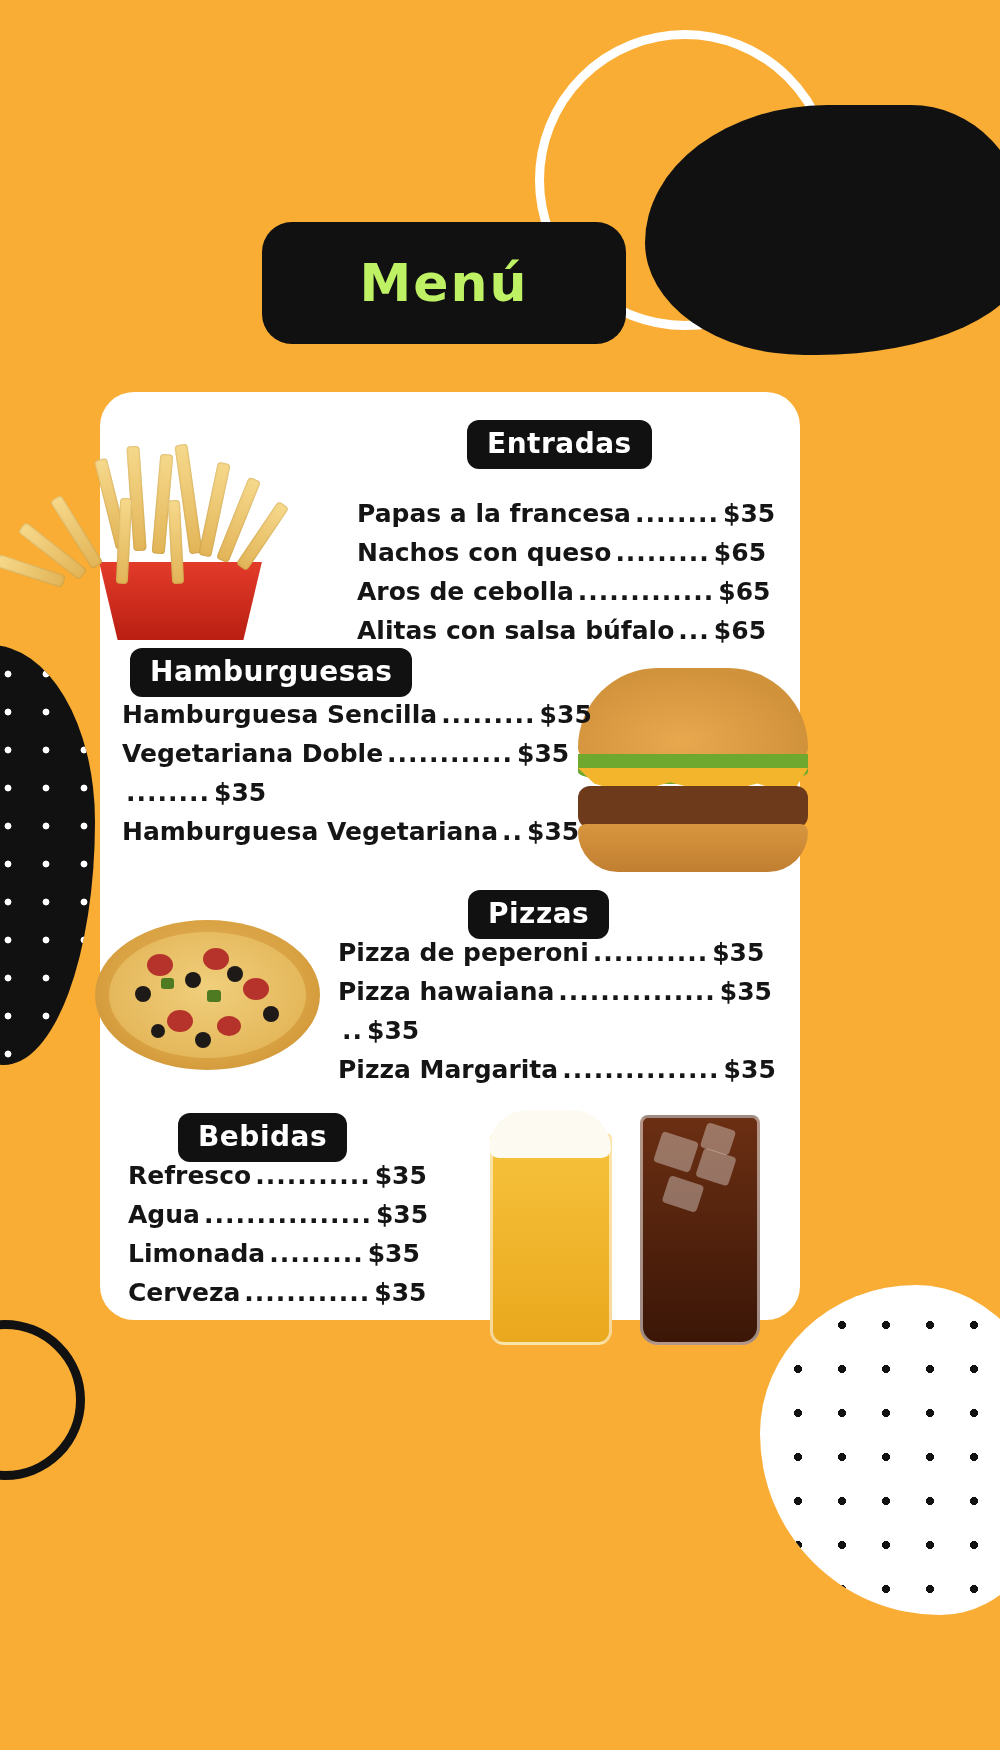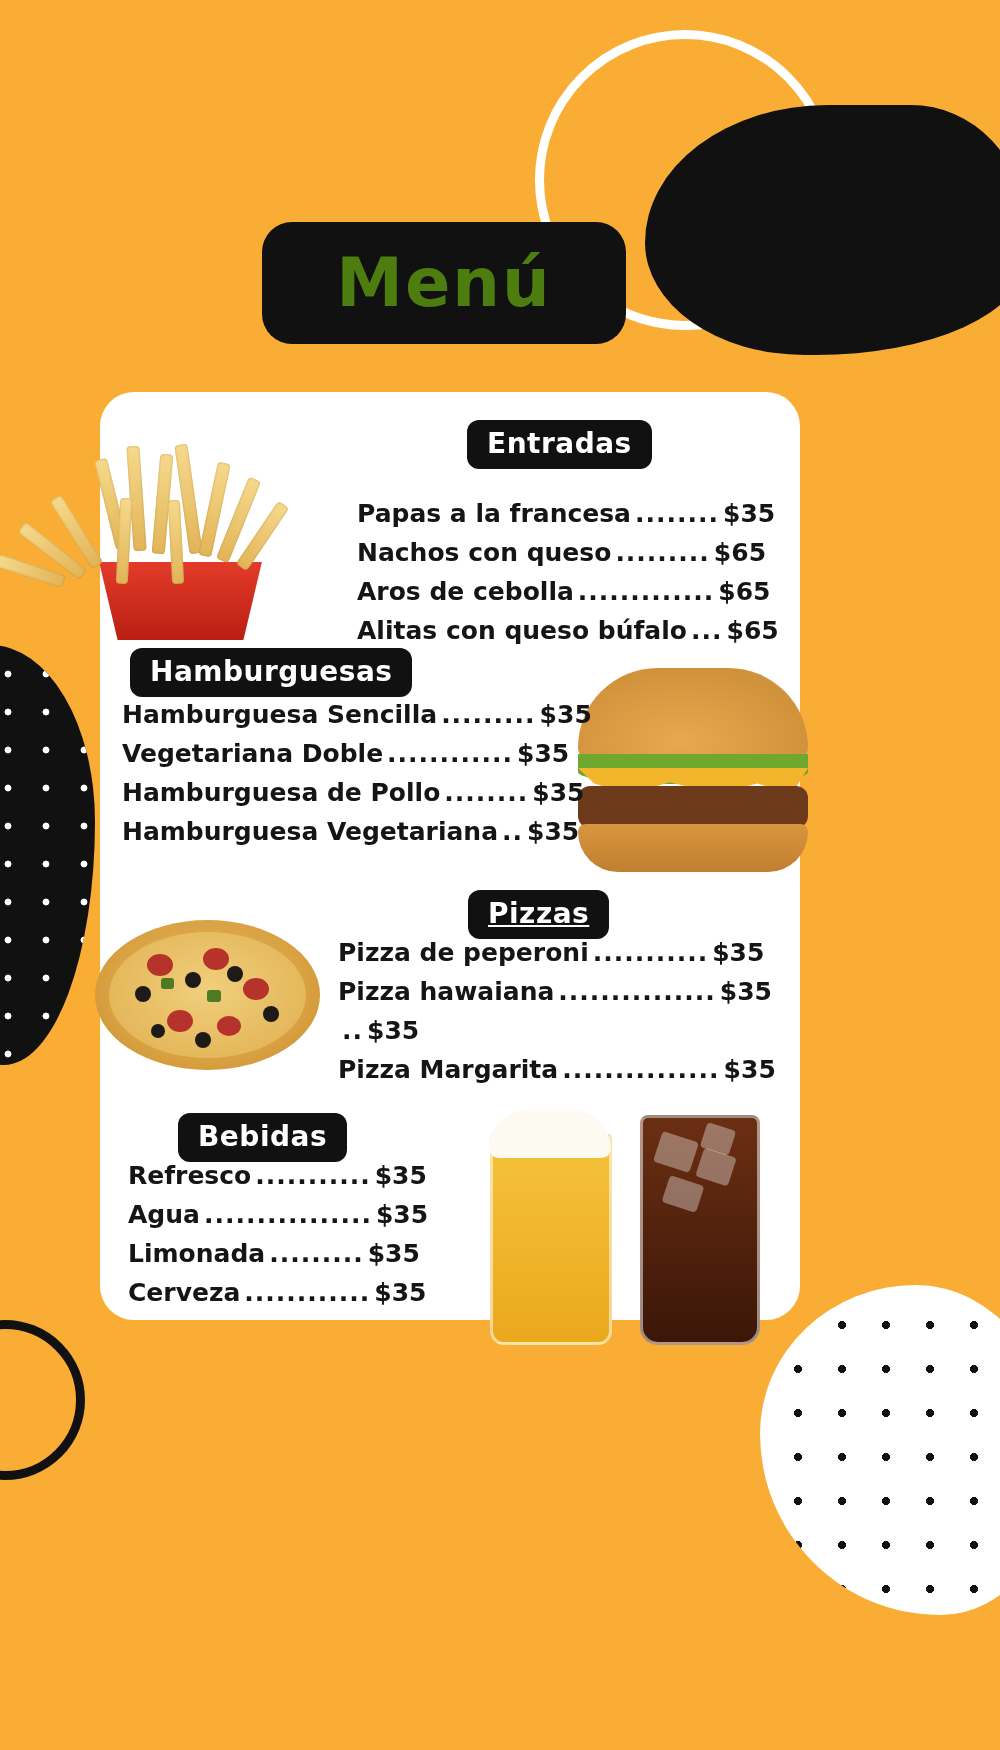--- a/index.html
+++ b/index.html
@@ -69,24 +69,24 @@
   
   .title-badge {
     position: absolute;
     top: 222px; left: 262px;
     width: 364px; height: 122px;
     background: #111;
     border-radius: 30px;
     display: flex; align-items: center; justify-content: center;
   }
   .title-text {
-    color: #4d7c0f;
+    color: #bef264;
     font-family: "DejaVu Sans", sans-serif;
     font-weight: bold;
-    font-size: 67px;
+    font-size: 52px;
     letter-spacing: 2px;
     text-shadow: 3px 0 0 #111, -3px 0 0 #111;
   }
 
   
   .card {
     position: absolute;
     top: 392px; left: 100px;
     width: 700px; height: 928px;
     background: #ffffff;
@@ -259,21 +259,21 @@
     <span class="nm">Nachos con queso</span>
     <span class="dots-fill">.........</span>
     <span class="pr">$65</span>
   </div>
   <div class="item">
     <span class="nm">Aros de cebolla</span>
     <span class="dots-fill">.............</span>
     <span class="pr">$65</span>
   </div>
   <div class="item">
-    <span class="nm">Alitas con queso búfalo</span>
+    <span class="nm">Alitas con salsa búfalo</span>
     <span class="dots-fill">...</span>
     <span class="pr">$65</span>
   </div>
 </div>
 
 <div class="photo burger">
   <div class="bun-top"></div>
   <div class="lettuce"></div>
   <div class="cheese"></div>
   <div class="patty"></div>
@@ -286,21 +286,20 @@
     <span class="nm">Hamburguesa Sencilla</span>
     <span class="dots-fill">.........</span>
     <span class="pr">$35</span>
   </div>
   <div class="item">
     <span class="nm">Vegetariana Doble</span>
     <span class="dots-fill">............</span>
     <span class="pr">$35</span>
   </div>
   <div class="item">
-    <span class="nm">Hamburguesa de Pollo</span>
     <span class="dots-fill">........</span>
     <span class="pr">$35</span>
   </div>
   <div class="item">
     <span class="nm">Hamburguesa Vegetariana</span>
     <span class="dots-fill">..</span>
     <span class="pr">$35</span>
   </div>
 </div>
 
@@ -315,21 +314,21 @@
   <div class="top-bit" style="left:40px;top:66px;width:16px;height:16px;background:#1d1a18;"></div>
   <div class="top-bit" style="left:90px;top:52px;width:16px;height:16px;background:#1d1a18;"></div>
   <div class="top-bit" style="left:132px;top:46px;width:16px;height:16px;background:#1d1a18;"></div>
   <div class="top-bit" style="left:168px;top:86px;width:16px;height:16px;background:#1d1a18;"></div>
   <div class="top-bit" style="left:100px;top:112px;width:16px;height:16px;background:#1d1a18;"></div>
   <div class="top-bit" style="left:56px;top:104px;width:14px;height:14px;background:#1d1a18;"></div>
   <div class="top-bit" style="left:112px;top:70px;width:14px;height:12px;background:#4e7a22;border-radius:3px;"></div>
   <div class="top-bit" style="left:66px;top:58px;width:13px;height:11px;background:#4e7a22;border-radius:3px;"></div>
 </div>
 
-<div class="pill" style="top:890px;left:468px;text-decoration:underline;">Pizzas</div>
+<div class="pill" style="top:890px;left:468px;">Pizzas</div>
 <div class="items" style="top:940px;left:338px;">
   <div class="item">
     <span class="nm">Pizza de peperoni</span>
     <span class="dots-fill">...........</span>
     <span class="pr">$35</span>
   </div>
   <div class="item">
     <span class="nm">Pizza hawaiana</span>
     <span class="dots-fill">...............</span>
     <span class="pr">$35</span>

